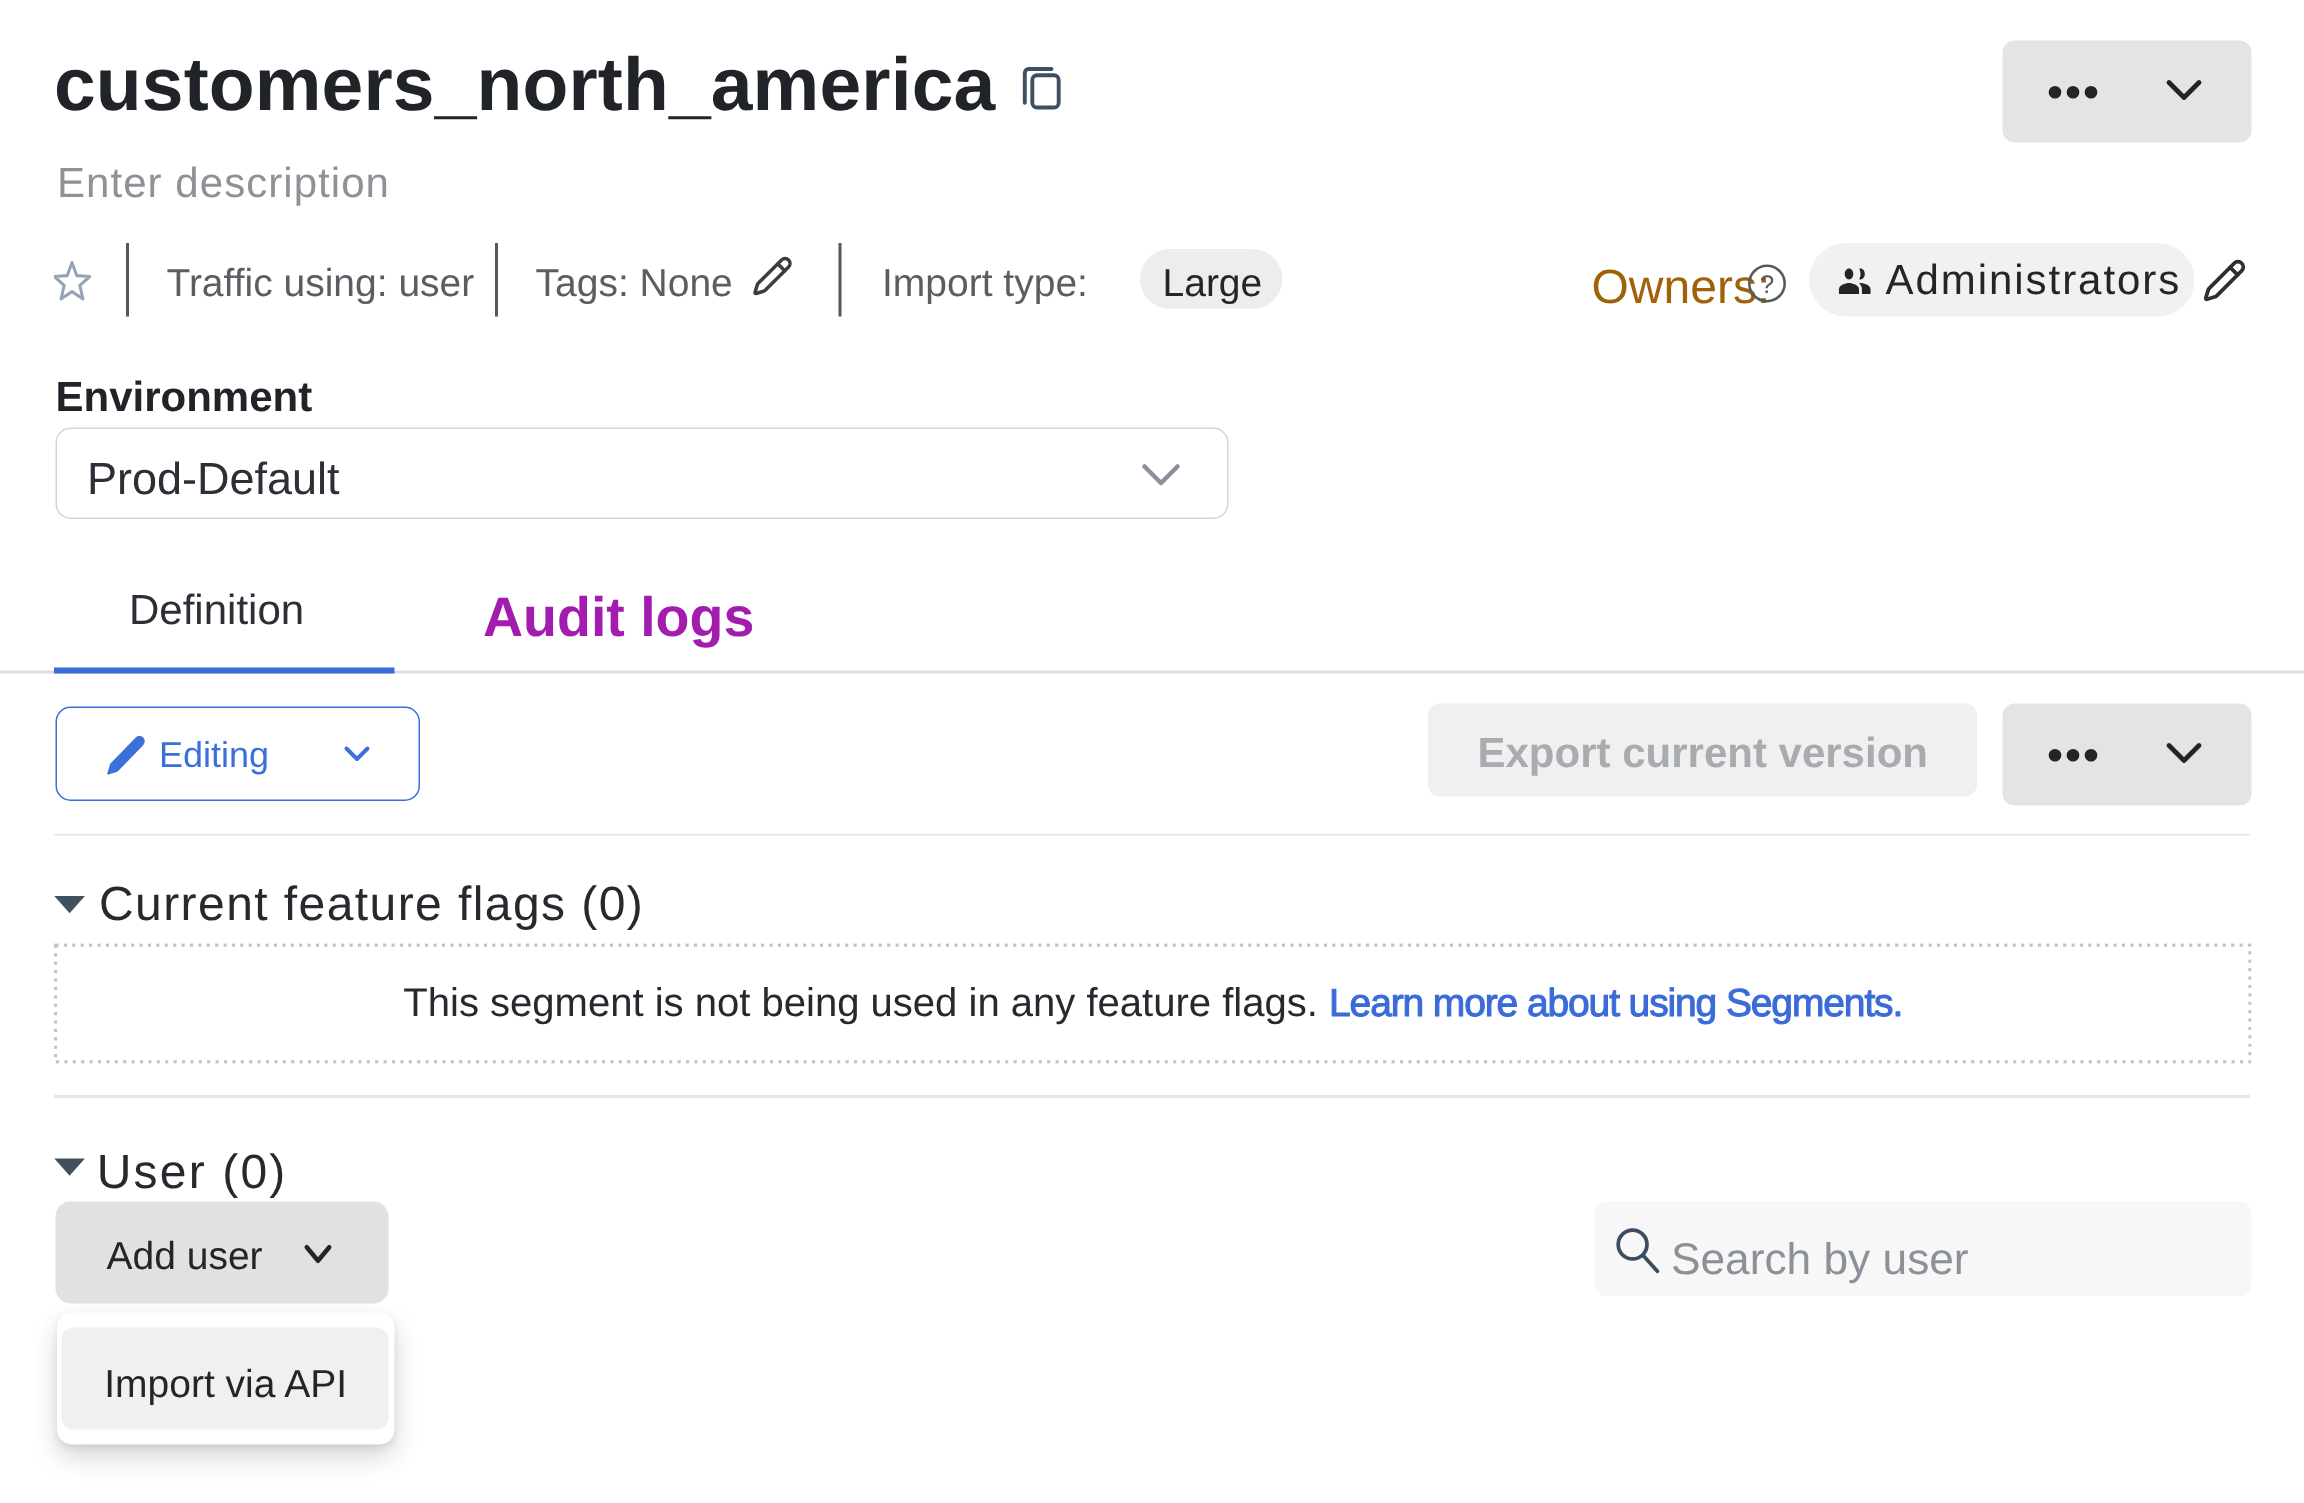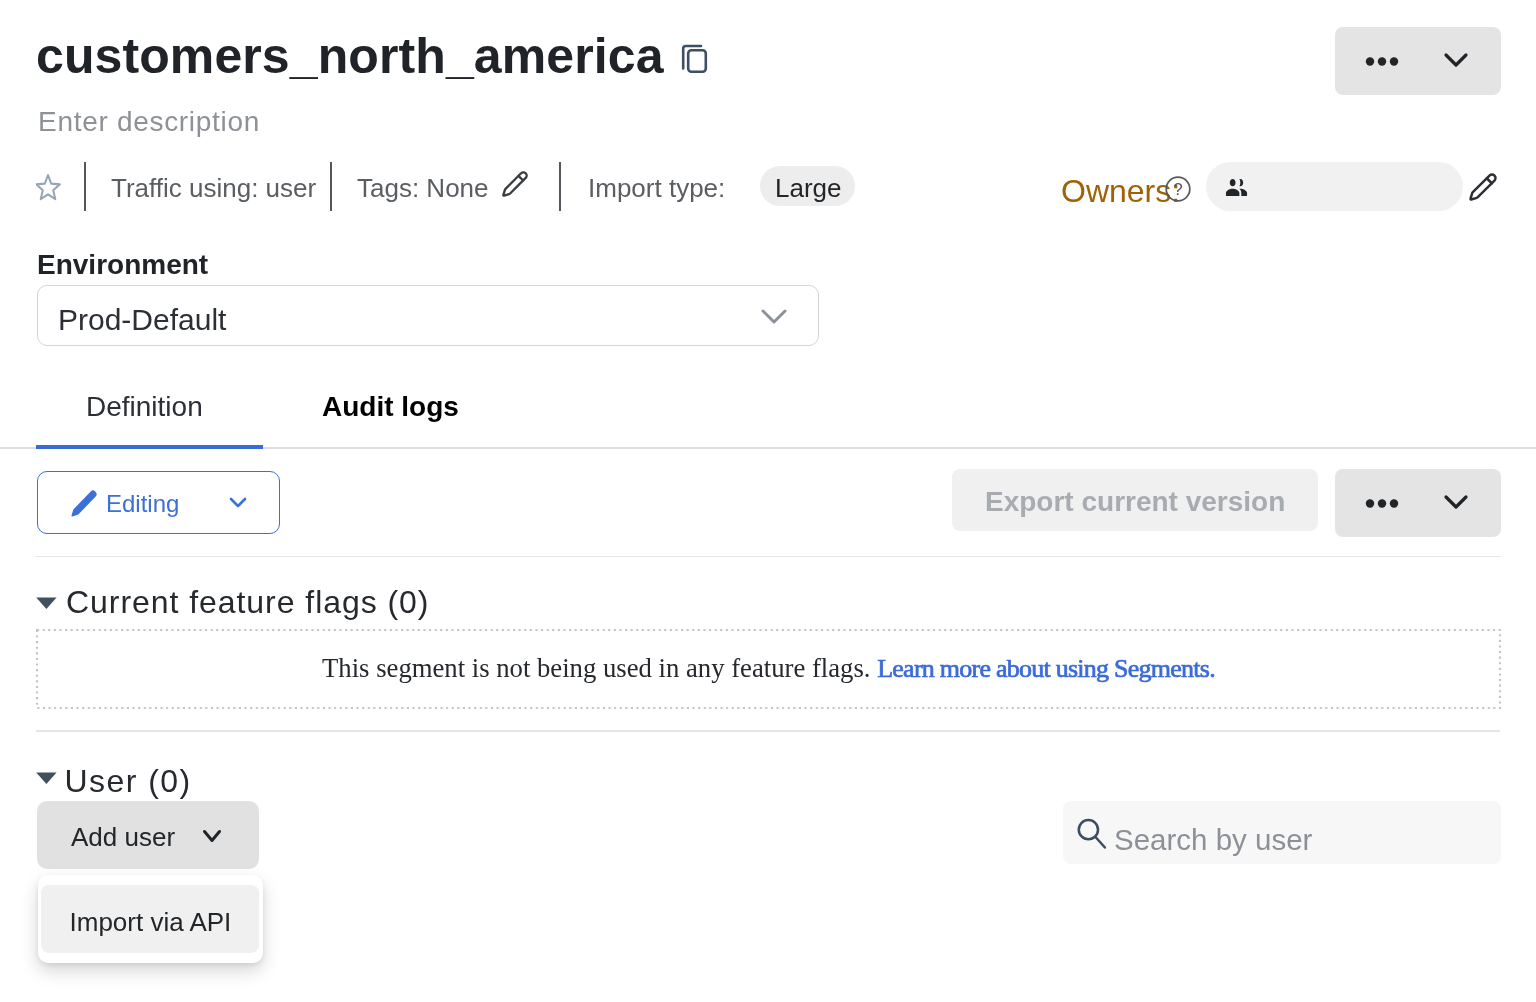--- a/index.html
+++ b/index.html
@@ -47,36 +47,37 @@
 
   <div class="abs" style="left:1061px; top:172.7px; font-size:32px; color:#a16207;">Owners:</div>
   <svg class="abs" style="left:1165px; top:176px;" width="26" height="26" viewBox="0 0 26 26">
     <circle cx="13" cy="13" r="11.8" fill="none" stroke="#56595d" stroke-width="1.7"></circle>
     <text x="13" y="19" font-size="17" fill="#54575b" text-anchor="middle" font-family="Liberation Sans">?</text>
   </svg>
   <div class="abs" style="left:1206px; top:162px; width:257px; height:49px; border-radius:24.5px; background:#f1f1f2;"></div>
   <svg class="abs" style="left:1225px; top:172.5px;" width="23" height="29" viewBox="0 0 24 24" preserveAspectRatio="none">
     <path fill="#222528" d="M16 11c1.66 0 2.99-1.34 2.99-3S17.66 5 16 5c-.32 0-.63.05-.91.14.57.81.9 1.79.9 2.86s-.34 2.04-.9 2.86c.28.09.59.14.91.14zm-8 0c1.66 0 2.99-1.34 2.99-3S9.66 5 8 5 5 6.34 5 8s1.34 3 3 3zm0 2c-2.33 0-7 1.17-7 3.5V19h14v-2.5c0-2.33-4.67-3.5-7-3.5zm8 0c-.29 0-.62.02-.97.05 1.16.84 1.97 1.97 1.97 3.45V19h6v-2.5c0-2.33-4.67-3.5-7-3.5z"></path>
   </svg>
+  <div class="abs" style="left:1257px; top:171.3px; font-size:28px; color:#232629; letter-spacing:1.3px;">Administrators</div>
   <svg class="abs" style="left:1468.4px; top:172px;" width="30" height="30" viewBox="0 0 24 24">
     <g fill="none" stroke="#2c2f33" stroke-width="2" stroke-linejoin="round" stroke-linecap="round">
       <path d="M21.174 6.812a1 1 0 0 0-3.986-3.987L3.842 16.174a2 2 0 0 0-.5.83l-1.321 4.352a.5.5 0 0 0 .623.622l4.353-1.32a2 2 0 0 0 .83-.497z"></path>
       <path d="m15 5 4 4"></path>
     </g>
   </svg>
 
   <div class="abs" style="left:37px; top:249px; font-size:28px; font-weight:700; color:#202328;">Environment</div>
   <div class="abs" style="left:37px; top:285px; width:782px; height:61px; border:1.5px solid #d2d5d9; border-radius:10px;"></div>
   <div class="abs" style="left:58px; top:302.5px; font-size:30px; color:#2c3036;">Prod-Default</div>
   <svg class="abs" style="left:761px; top:309px;" width="26" height="16" viewBox="0 0 26 16">
     <path d="M2 2 l11 11 l11 -11" fill="none" stroke="#8a919c" stroke-width="3" stroke-linecap="round" stroke-linejoin="round"></path>
   </svg>
 
   <div class="abs" style="left:86px; top:390.8px; font-size:28px; font-weight:400; color:#2c3036;">Definition</div>
-  <div class="abs" style="left:322px; top:390.8px; font-size:28px; font-weight:700; color:#000000;">Audit logs</div>
+  <div class="abs" style="left:322px; top:390.8px; font-size:37px; font-weight:700; color:#a21caf;">Audit logs</div>
   <div class="abs" style="left:0; top:447px; width:1536px; height:2px; background:#dcdddf;"></div>
   <div class="abs" style="left:36px; top:444.6px; width:227px; height:4.4px; background:#3a6ad8;"></div>
 
   <div class="abs" style="left:37px; top:471px; width:243px; height:63px; border:1.8px solid #3b6fd9; border-radius:10px;"></div>
   <svg class="abs" style="left:69px; top:487.5px;" width="30" height="31" viewBox="0 0 24 24" preserveAspectRatio="none">
     <path fill="#3b6fd9" d="M21.174 6.812a1 1 0 0 0-3.986-3.987L3.842 16.174a2 2 0 0 0-.5.83l-1.321 4.352a.5.5 0 0 0 .623.622l4.353-1.32a2 2 0 0 0 .83-.497z"></path>
   </svg>
   <div class="abs" style="left:106px; top:490.3px; font-size:24px; color:#3b6fd9;">Editing</div>
   <svg class="abs" style="left:229px; top:497px;" width="18" height="12" viewBox="0 0 18 12">
     <path d="M2 2 l7 7 l7 -7" fill="none" stroke="#3b6fd9" stroke-width="2.6" stroke-linecap="round" stroke-linejoin="round"></path>
@@ -96,21 +97,21 @@
   <div class="abs" style="left:36px; top:555.5px; width:1464px; height:1.6px; background:#e5e6e8;"></div>
 
   <svg class="abs" style="left:35.8px; top:597px;" width="21" height="12" viewBox="0 0 21 12">
     <path d="M0.2 0.4 H20.6 L10.4 11.9 Z" fill="#41505f"></path>
   </svg>
   <div class="abs" style="left:66px; top:583.5px; font-size:32px; color:#26292e; letter-spacing:0.95px;">Current feature flags (0)</div>
 
   <svg class="abs" style="left:36px; top:629px;" width="1465" height="80" viewBox="0 0 1465 80">
     <rect x="1" y="1" width="1463" height="78" fill="none" stroke="#c3c4c6" stroke-width="2.2" stroke-dasharray="2.1 3.5"></rect>
   </svg>
-  <div class="abs" style="left:0; top:653.1px; width:1537px; text-align:center; font-size:26.7px; color:#26292e;font-family:Liberation Serif, serif;">This segment is not being used in any feature flags. <span style="font-size:26px; letter-spacing:-0.75px; color:#3a6bd9; -webkit-text-stroke:0.7px #3a6bd9;">Learn more about using Segments.</span></div>
+  <div class="abs" style="left:0; top:653.1px; width:1537px; text-align:center; font-size:26.7px; color:#26292e;">This segment is not being used in any feature flags. <span style="font-size:26px; letter-spacing:-0.75px; color:#3a6bd9; -webkit-text-stroke:0.7px #3a6bd9;">Learn more about using Segments.</span></div>
 
   <div class="abs" style="left:36px; top:730px; width:1464px; height:1.6px; background:#e5e6e8;"></div>
 
   <svg class="abs" style="left:35.8px; top:772px;" width="21" height="12" viewBox="0 0 21 12">
     <path d="M0.2 0.4 H20.6 L10.4 11.9 Z" fill="#41505f"></path>
   </svg>
   <div class="abs" style="left:64.5px; top:762.5px; font-size:32px; color:#26292e; letter-spacing:1.45px;">User (0)</div>
 
   <div class="abs" style="left:37px; top:801px; width:222px; height:68px; border-radius:10px; background:#e1e1e1;"></div>
   <div class="abs" style="left:71px; top:822.4px; font-size:26px; color:#232629;">Add user</div>

